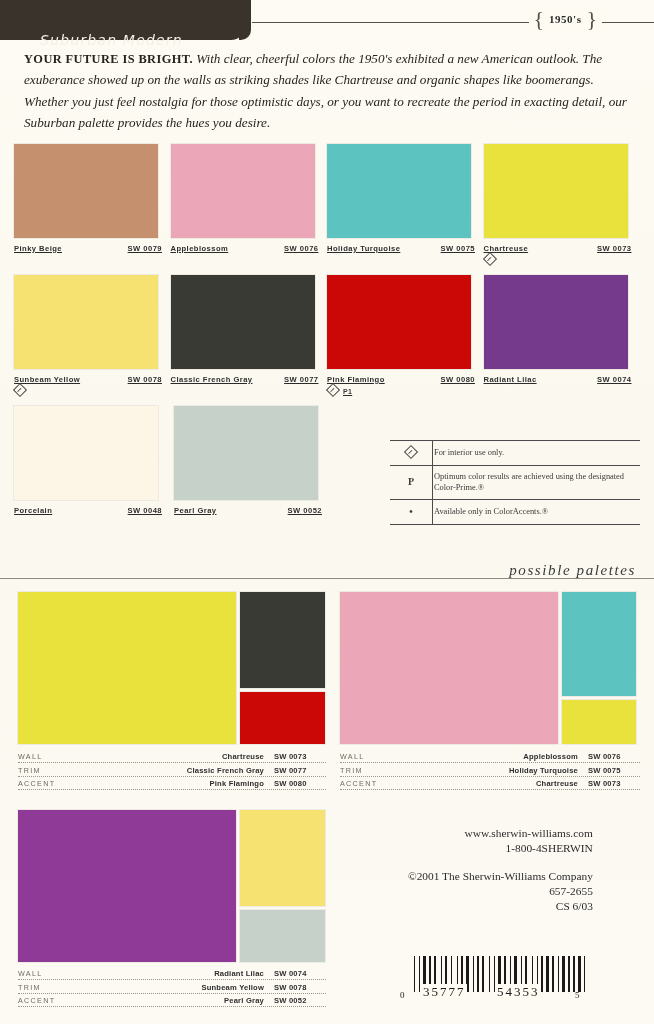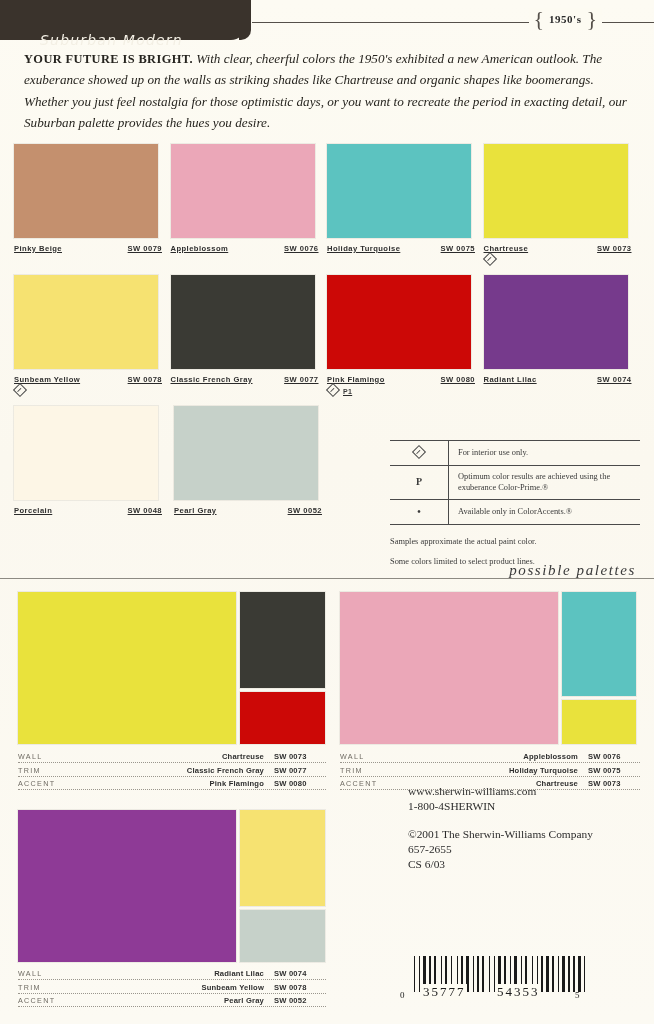--- a/index.html
+++ b/index.html
@@ -77,21 +77,21 @@
   }
   .pflag{font-size:7px;font-weight:bold;margin-left:5px;letter-spacing:.3px;}
   
   .legend{
     position:absolute;left:390px;top:440px;width:250px;
     font-family:"Liberation Serif",serif;
   }
   .ltable{width:100%;border-collapse:collapse;}
   .ltable td{
     border-top:1px solid #4a4a4a;border-bottom:1px solid #4a4a4a;
-    padding:5px 9px;font-size:8.4px;line-height:1.38;color:#3a3a3a;vertical-align:middle;
+    padding:5px 1px;font-size:8.4px;line-height:1.38;color:#3a3a3a;vertical-align:middle;
   }
   .ltable tr td:first-child{width:40px;text-align:center;border-right:1px solid #4a4a4a;font-weight:bold;font-size:10px;}
   .ltable tr+tr td{border-top:none;}
   .lnote{margin-top:11px;font-size:8.4px;line-height:1.45;color:#3a3a3a;}
   .lnote p{margin:0 0 8px 0;}
   
   .pp{
     position:absolute;right:18px;top:562px;
     font-family:"Liberation Serif",serif;font-style:italic;
     font-size:15px;letter-spacing:1.6px;color:#3a3a3a;
@@ -111,22 +111,22 @@
   }
   .prow .role{
     letter-spacing:1.3px;color:#6e6a62;font-weight:normal;font-size:7.2px;
     flex:0 0 auto;
   }
   .prow .spacer{flex:1 1 auto;}
   .prow .cname{font-weight:bold;color:#2e2e2e;letter-spacing:.2px;margin-right:10px;white-space:nowrap;}
   .prow .ccode{font-weight:bold;color:#2e2e2e;letter-spacing:.2px;width:52px;text-align:left;white-space:nowrap;}
   
   .company{
-    position:absolute;left:408px;top:784px;
-    font-family:"Liberation Serif",serif;font-size:11.4px;line-height:1.34;color:#2b2b2b;
+    position:absolute;left:408px;top:826px;
+    font-family:"Liberation Serif",serif;font-size:11.4px;line-height:1.34;color:#2b2b2b;text-align:right;
   }
   .company .blk{margin-bottom:12px;}
   
   .barcode{position:absolute;left:400px;top:956px;width:210px;height:46px;}
   .bars{position:absolute;left:14px;top:0;height:36px;display:flex;align-items:flex-start;}
   .bars i{display:block;background:#1a1a1a;height:36px;margin-right:1px;}
   .bc-digits{
     position:absolute;top:28px;left:0;width:100%;
     font-family:"Liberation Serif",serif;font-size:13px;letter-spacing:2px;color:#1a1a1a;
   }
@@ -246,32 +246,28 @@
 
   <div class="legend">
     <table class="ltable">
       <tbody id="legend-body">
           <tr>
             <td><span class="diamond"></span></td>
             <td>For interior use only.</td>
           </tr>
           <tr>
             <td>P</td>
-            <td>Optimum color results are achieved using the exuberance Color-Prime.®</td>
+            <td>Optimum color results are achieved using the designated Color-Prime.®</td>
           </tr>
           <tr>
             <td>•</td>
             <td>Available only in ColorAccents.®</td>
           </tr>
         </tbody>
     </table>
-    <div class="lnote" id="legend-notes">
-        <p>Samples approximate the actual paint color.</p>
-        <p>Some colors limited to select product lines.</p>
-      </div>
   </div>
 
   <div class="pp">possible palettes</div>
   <div class="divider"></div>
 
   <div id="palettes-host">
       <div class="pal" style="left: 0px; top: 0px; width: 654px; height: 1024px; pointer-events: none;">
         <div class="wall" style="left: 18px; top: 592px; width: 218px; height: 152px; background: rgb(233, 226, 60); pointer-events: auto;"></div>
         <div class="trim" style="left: 240px; top: 592px; width: 85px; height: 96px; background: rgb(58, 58, 52); pointer-events: auto;"></div>
         <div class="accent" style="left: 240px; top: 692px; width: 85px; height: 52px; background: rgb(204, 8, 6); pointer-events: auto;"></div>

